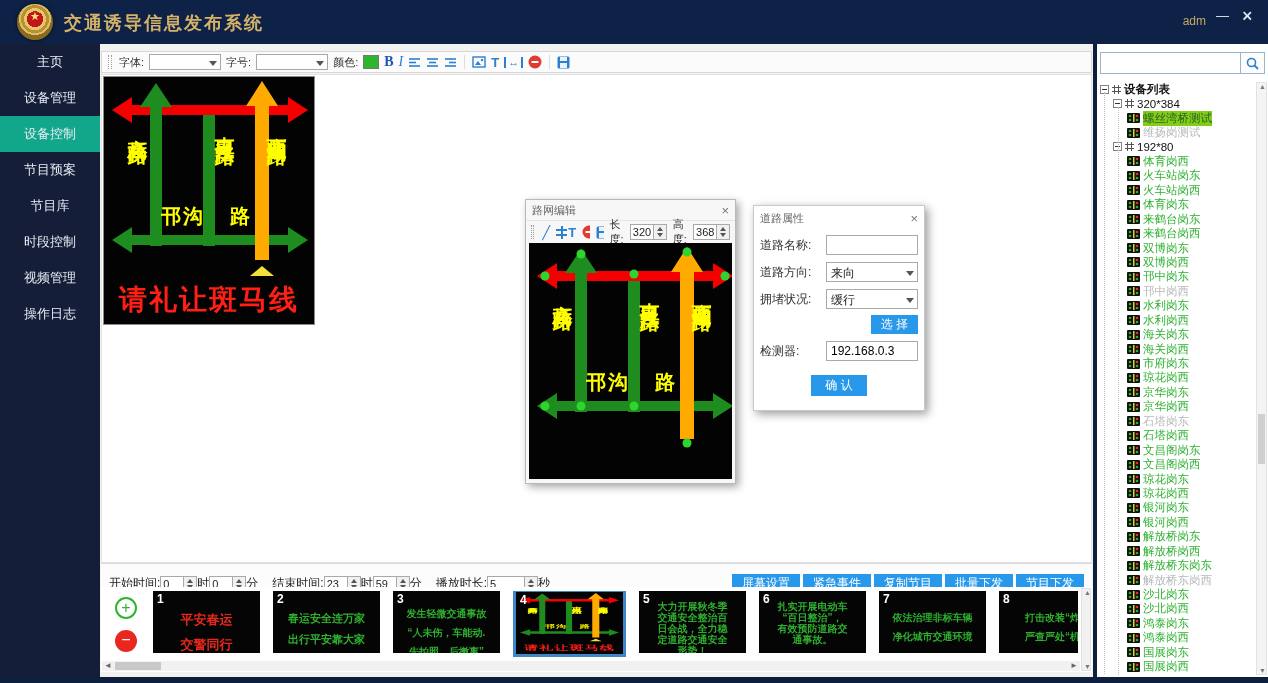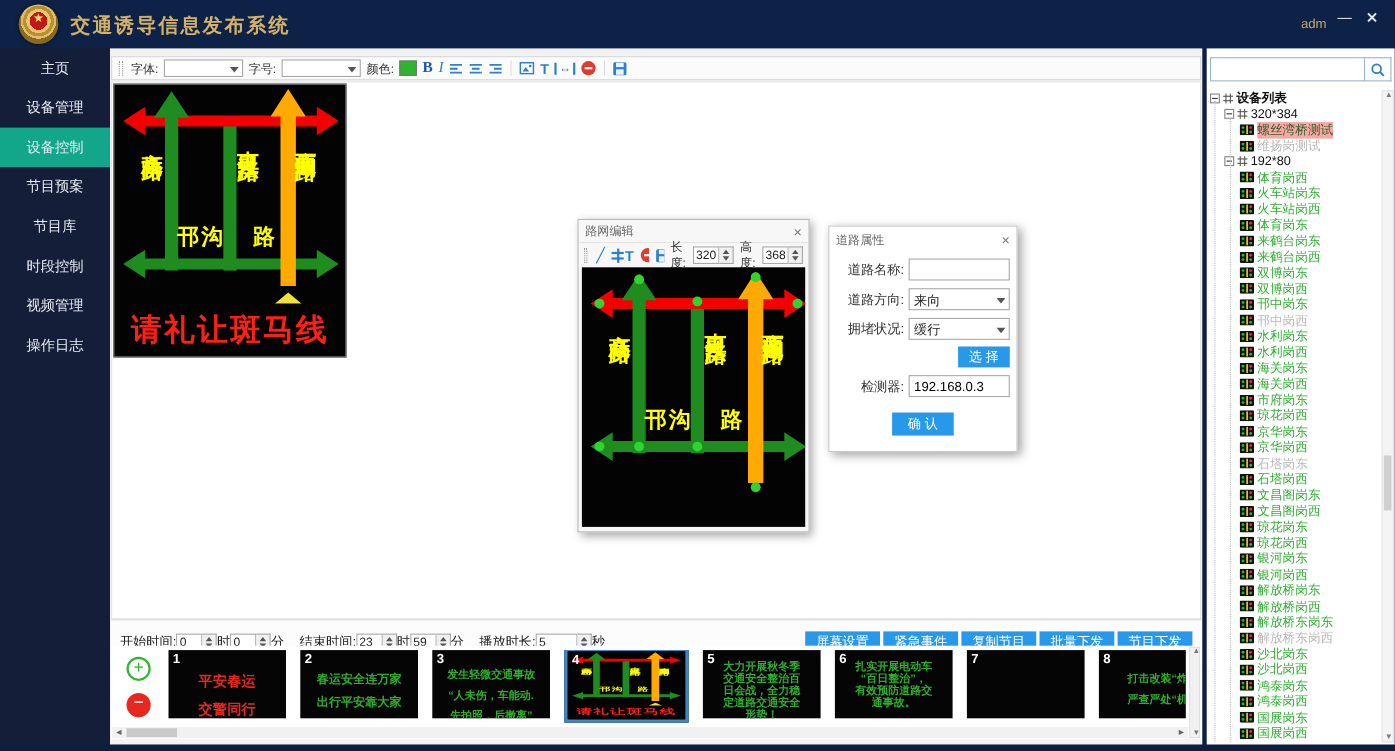--- a/index.html
+++ b/index.html
@@ -76,21 +76,21 @@
   .spin input { width:24px; height:16px; border:1px solid #a9a9a9; font-size:11px; padding:0 2px; color:#222; }
   .spin .arr { width:13px; border:1px solid #a9a9a9; border-left:none; background:#f0f0f0; display:flex; flex-direction:column; align-items:center; justify-content:center; gap:2px; cursor:pointer; }
   .spin .arr i { width:0; height:0; border-left:3px solid transparent; border-right:3px solid transparent; display:block; }
   .spin .arr i.up { border-bottom:4px solid #555; }
   .spin .arr i.dn { border-top:4px solid #555; }
 
   
   .dlg-prop { position:absolute; left:653px; top:161px; width:172px; height:206px; background:#fff;
     border:1px solid #c9c9c9; box-shadow:3px 3px 9px rgba(0,0,0,.4); padding:2px 6px; }
   .prow { display:flex; align-items:center; margin-top:7px; }
-  .prow label { width:62px; text-align:right; font-size:12px; color:#333; margin-right:4px; flex:none; }
+  .prow label { width:62px; font-size:12px; color:#333; margin-right:4px; flex:none; }
   .prow input { flex:1; height:20px; border:1px solid #a9a9a9; font-size:12px; padding:0 4px; min-width:0; }
   .sel { flex:1; height:20px; border:1px solid #a9a9a9; position:relative; font-size:12px; color:#222; padding:2px 4px; background:#fff; cursor:pointer; }
   .sel .caret { top:8px; }
   .btn-blue { background:#2898ea; color:#fff; border:none; font-size:12px; height:19px; padding:0 10px; cursor:pointer; }
   .prop-select-row { display:flex; justify-content:flex-end; margin-top:6px; }
   .prop-confirm-row { display:flex; justify-content:center; margin-top:14px; }
   .prop-confirm-row .btn-blue { height:21px; padding:0 14px; }
 
   
   .m-schedule { position:absolute; left:1px; top:519px; right:1px; height:41px; background:#fcfcfc;
@@ -128,21 +128,21 @@
   .t-root { font-weight:bold; color:#111; }
   .t-group { color:#111; }
   .ind1 { padding-left:13px; } .ind2 { padding-left:27px; }
   .expander { width:9px; height:9px; border:1px solid #848484; background:#fff; position:relative; flex:none; margin-right:3px; }
   .expander:before { content:""; position:absolute; left:1px; top:3px; width:5px; height:1px; background:#333; }
   .ico-sharp { width:9px; height:9px; flex:none;
     background:linear-gradient(#555,#555) 2px 0/1px 9px no-repeat, linear-gradient(#555,#555) 6px 0/1px 9px no-repeat,
       linear-gradient(#555,#555) 0 2px/9px 1px no-repeat, linear-gradient(#555,#555) 0 6px/9px 1px no-repeat; }
   .dev-on { color:#2eb031; }
   .dev-off { color:#b8b8b8; }
-  .dev-sel { background:#fca5a5; color:#27632a; }
+  .dev-sel { background:#84cc16; color:#27632a; }
   .tree-lines { position:absolute; width:1px; border-left:1px dotted #bdbdbd; }
   .t-vscroll { position:absolute; right:1px; top:38px; bottom:2px; width:11px; background:#f4f4f4; border:1px solid #e3e3e3; }
   .t-vscroll .a { position:absolute; left:2px; font-size:7px; color:#777; }
   .t-thumb { position:absolute; left:1px; top:56%; width:7px; height:50px; background:#cfcfcf; }
 
   .bottom-strip { position:absolute; left:0; right:0; bottom:0; height:6px; background:#0c1f3e; }
 </style>
 </head>
 <body>
 
@@ -446,20 +446,24 @@
             <span class="num">6</span>
             <div class="pl-lines" style="color: rgb(47, 174, 47); font-size: 10px; top: 10px; line-height: 1.1;">
               <div>扎实开展电动车</div>
               <div>“百日整治”，</div>
               <div>有效预防道路交</div>
               <div>通事故。</div>
             </div>
           </div>
           <div class="thumb">
             <span class="num">7</span>
+            <div class="pl-lines" style="color: rgb(47, 174, 47); font-size: 10px; top: 17px; line-height: 1.9;">
+              <div>依法治理非标车辆</div>
+              <div>净化城市交通环境</div>
+            </div>
           </div>
           <div class="thumb">
             <span class="num">8</span>
             <div class="pl-lines" style="color: rgb(47, 174, 47); font-size: 10px; top: 17px; line-height: 1.9;">
               <div>打击改装“炸</div>
               <div>严查严处“机</div>
             </div>
           </div>
         </div>
       <div class="pl-vscroll">

